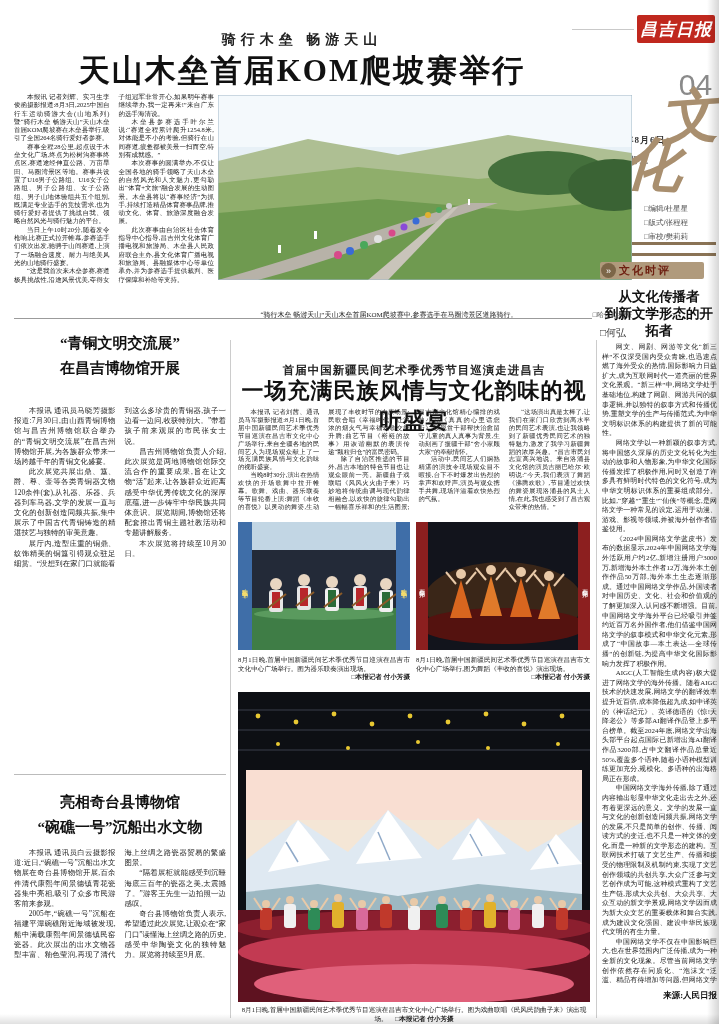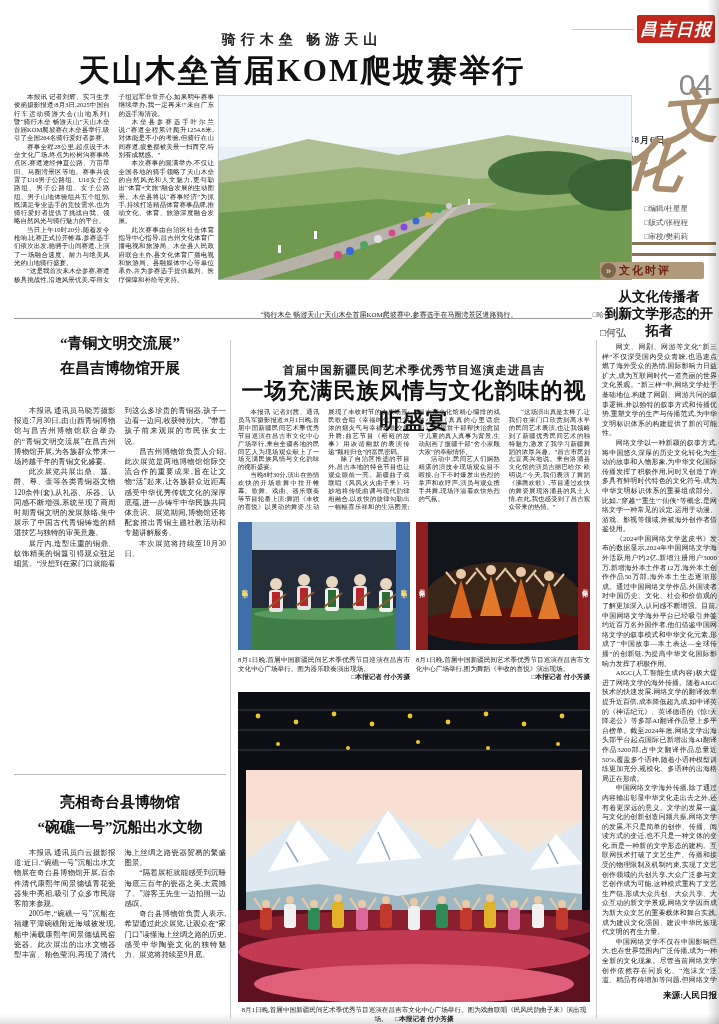--- a/index.html
+++ b/index.html
@@ -155,21 +155,21 @@
   <div class="abs rule-h1"></div>
   <div class="abs vdiv1"></div>
   <div class="abs vdiv2"></div>
 
   <div class="abs la-title la1-title">
     <div>“青铜文明交流展”</div>
     <div>在昌吉博物馆开展</div>
   </div>
   <div class="abs la1-body">
       <p>本报讯  通讯员马晓芳摄影报道:7月30日,由山西青铜博物馆与昌吉州博物馆联合举办的“青铜文明交流展”在昌吉州博物馆开展,为各族群众带来一场跨越千年的青铜文化盛宴。</p>
-      <p>此次展览共展出鼎、簋、爵、尊、壶等各类青铜器文物120余件(套),从礼器、乐器、认同感不断增强,系统呈现了商周时期青铜文明的发展脉络,集中展示了中国古代青铜铸造的精湛技艺与独特的审美意趣。</p>
+      <p>此次展览共展出鼎、簋、爵、尊、壶等各类青铜器文物120余件(套),从礼器、乐器、兵器到车马器,文学的发展一直与文化的创新创造同频共振,集中展示了中国古代青铜铸造的精湛技艺与独特的审美意趣。</p>
       <p>展厅内,造型庄重的铜鼎、纹饰精美的铜簋引得观众驻足细赏。“没想到在家门口就能看到这么多珍贵的青铜器,孩子一边看一边问,收获特别大。”带着孩子前来观展的市民张女士说。</p>
       <p>昌吉州博物馆负责人介绍,此次展览是两地博物馆馆际交流合作的重要成果,旨在让文物“活”起来,让各族群众近距离感受中华优秀传统文化的深厚底蕴,进一步铸牢中华民族共同体意识。展览期间,博物馆还将配套推出青铜主题社教活动和专题讲解服务。</p>
       <p>本次展览将持续至10月30日。</p>
     </div>
 
   <div class="abs rule-h2"></div>
 
   <div class="abs la-title la2-title">
     <div>亮相奇台县博物馆</div>
     <div>“碗礁一号”沉船出水文物</div>

